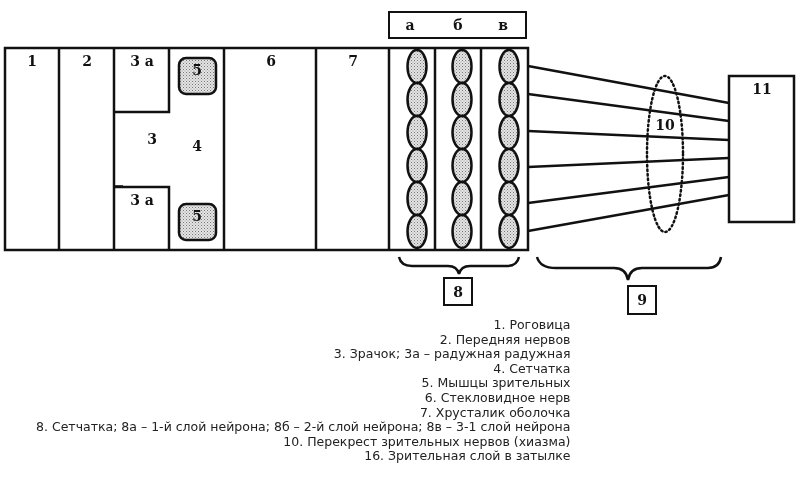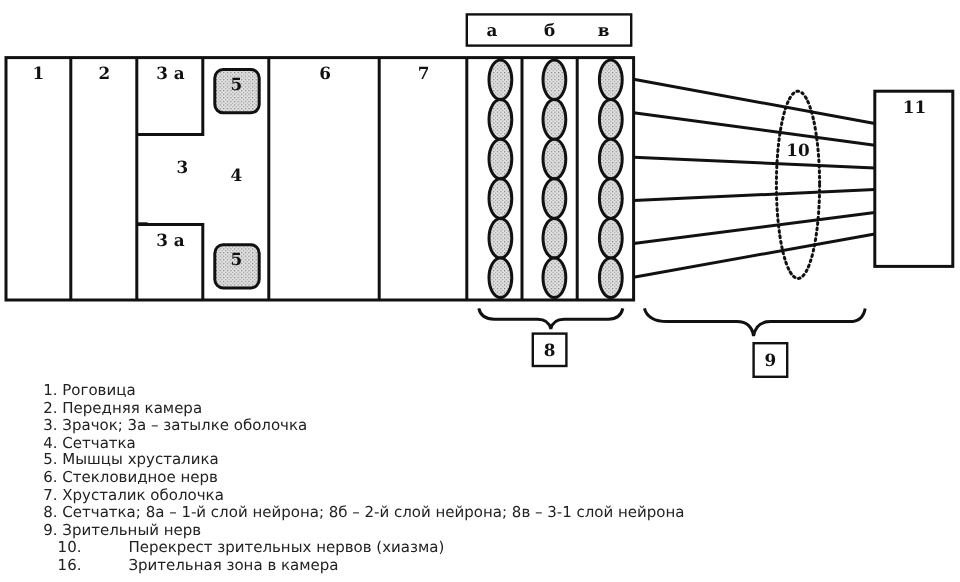--- a/index.html
+++ b/index.html
@@ -1,19 +1,19 @@
 <!DOCTYPE html>
 <html><head>
   <meta charset="utf-8">
   <style>
     html, body { margin: 0; padding: 0; background: #ffffff; }
     body { width: 800px; height: 485px; position: relative; overflow: hidden; font-family: "DejaVu Sans", sans-serif; }
     #diagram { position: absolute; left: 0; top: 0; width: 800px; height: 320px; }
     .lbl { font-family: "DejaVu Serif", serif; font-weight: bold; font-size: 14px; fill: #111; }
-    .legend { position: absolute; left: 36px; top: 318px; font-family: "DejaVu Sans", sans-serif; font-size: 12.5px; line-height: 14.6px; color: #222; }
+    .legend { position: absolute; left: 36px; top: 318px; font-family: "DejaVu Sans", sans-serif; font-size: 12.5px; line-height: 14.6px; color: #222; text-align: right; }
     .legend-item { white-space: nowrap; }
     .legend-num { display: inline-block; }
     .legend-item.wide .legend-num { width: 55px; margin-left: 12px; }
     .legend-item .legend-num { margin-right: 4px; }
   </style>
 </head>
 <body>
 
 <svg id="diagram" viewBox="0 0 800 320" xmlns="http://www.w3.org/2000/svg">
   <defs>
@@ -97,23 +97,22 @@
   <text class="lbl" x="271" y="66" text-anchor="middle">6</text>
   <text class="lbl" x="353" y="66" text-anchor="middle">7</text>
   <text class="lbl" x="458" y="297" text-anchor="middle">8</text>
   <text class="lbl" x="642" y="305" text-anchor="middle">9</text>
   <text class="lbl" x="665" y="130" text-anchor="middle">10</text>
   <text class="lbl" x="762" y="94" text-anchor="middle">11</text>
 </svg>
 
 <div class="legend">
   <div class="legend-item"><span class="legend-num">1.</span><span>Роговица</span></div>
-  <div class="legend-item"><span class="legend-num">2.</span><span>Передняя камера</span></div>
-  <div class="legend-item"><span class="legend-num">3.</span><span>Зрачок; 3а – затылке оболочка</span></div>
+  <div class="legend-item"><span class="legend-num">2.</span><span>Передняя нервов</span></div>
+  <div class="legend-item"><span class="legend-num">3.</span><span>Зрачок; 3а – радужная радужная</span></div>
   <div class="legend-item"><span class="legend-num">4.</span><span>Сетчатка</span></div>
-  <div class="legend-item"><span class="legend-num">5.</span><span>Мышцы хрусталика</span></div>
+  <div class="legend-item"><span class="legend-num">5.</span><span>Мышцы зрительных</span></div>
   <div class="legend-item"><span class="legend-num">6.</span><span>Стекловидное нерв</span></div>
   <div class="legend-item"><span class="legend-num">7.</span><span>Хрусталик оболочка</span></div>
   <div class="legend-item"><span class="legend-num">8.</span><span>Сетчатка; 8а – 1-й слой нейрона; 8б – 2-й слой нейрона; 8в – 3-1 слой нейрона</span></div>
-  <div class="legend-item"><span class="legend-num">9.</span><span>Зрительный нерв</span></div>
   <div class="legend-item wide"><span class="legend-num">10.</span><span>Перекрест зрительных нервов (хиазма)</span></div>
-  <div class="legend-item wide"><span class="legend-num">16.</span><span>Зрительная зона в камера</span></div>
+  <div class="legend-item wide"><span class="legend-num">16.</span><span>Зрительная слой в затылке</span></div>
 </div>
 
 </body></html>

